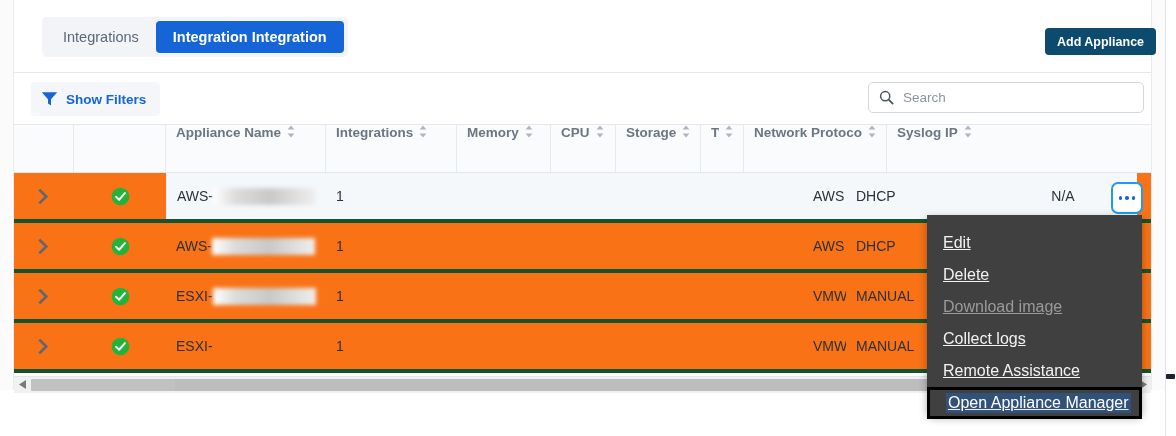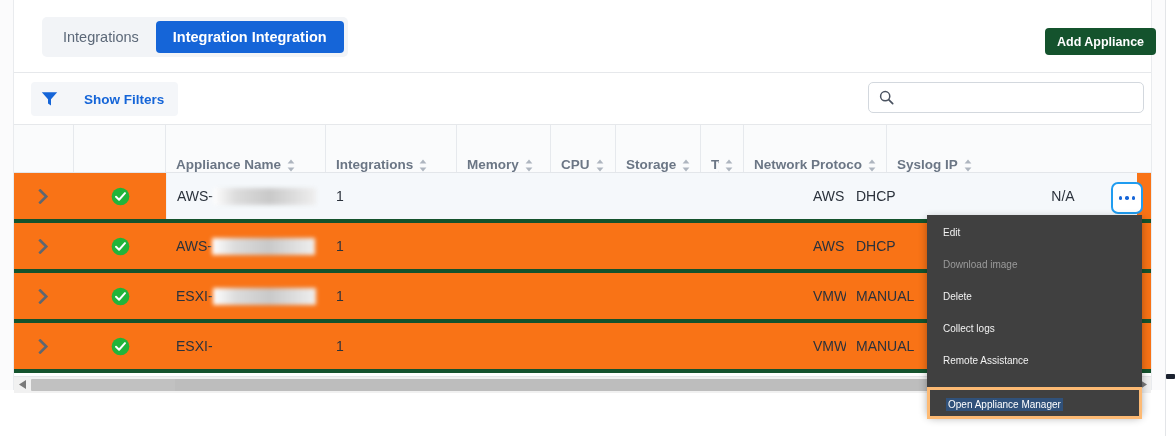--- a/index.html
+++ b/index.html
@@ -42,37 +42,37 @@
   .tab {
     height: 32px; padding: 0 17px; border-radius: 4px;
     display: flex; align-items: center; justify-content: center;
     font-size: 14.5px; color: #5c6878; cursor: pointer; white-space: nowrap;
   }
   .tab.active { background: #1565d8; color: #ffffff; font-weight: bold; }
 
   .add-appliance-btn {
     position: absolute; left: 1031px; top: 28px;
     height: 27px; padding: 0 12px;
-    background: #14532d; color: #ffffff;
+    background: #0c4a6e; color: #ffffff;
     border: none; border-radius: 4px;
     font-family: "Liberation Sans", sans-serif;
     font-size: 12.5px; font-weight: bold;
     display: flex; align-items: center; justify-content: flex-start;
     cursor: pointer; white-space: nowrap;
   }
 
   
   .toolbar-band {
     position: absolute; left: 14px; top: 73px; width: 1137px; height: 52px;
     background: #ffffff; border-bottom: 1px solid #e6e8eb;
   }
   .show-filters-btn {
     position: absolute; left: 17px; top: 9px; height: 34px;
     padding: 0 14px 0 10px; background: #f4f6f9; border-radius: 4px;
-    display: flex; align-items: center; gap: 26px; cursor: pointer;
+    display: flex; align-items: center; gap: 8px; cursor: pointer;
   }
   .funnel { width: 17px; height: 16px; display: block; }
   .show-filters-label { font-size: 13.5px; font-weight: bold; color: #1565d8; white-space: nowrap; }
 
   .search-wrap {
     position: absolute; left: 854px; top: 9px; width: 276px; height: 31px;
     border: 1px solid #d3d8de; border-radius: 5px; background: #ffffff;
     display: flex; align-items: center; padding: 0 10px; gap: 9px;
   }
   .search-ico { width: 15px; height: 15px; display: block; flex: none; }
@@ -85,21 +85,21 @@
   
   .table-area {
     position: absolute; left: 14px; top: 125px; width: 1137px; height: 249px;
     background: #ffffff; overflow: hidden;
   }
   .thead {
     position: relative; height: 48px; background: #fafbfc;
     border-bottom: 1px solid #e3e6ea; display: flex; align-items: stretch;
   }
   .th {
-    display: flex; align-items: flex-end; gap: 6px;
+    display: flex; align-items: flex-start; gap: 6px;
     font-size: 13.5px; font-weight: bold; color: #6b7685;
     padding: 0 10px; overflow: hidden; white-space: nowrap;
     border-right: 1px solid #e6e9ed; cursor: pointer; flex: none;
   }
   .th.plain { border-right: 1px solid #e6e9ed; cursor: default; }
   .th-label { overflow: hidden; text-overflow: clip; white-space: nowrap; }
   .sort { width: 8px; height: 13px; flex: none; display: block; }
 
   .trow {
     position: relative; height: 50px; display: flex; align-items: stretch;
@@ -151,27 +151,27 @@
   }
 
   
   .ctx-menu {
     position: absolute; left: 927px; top: 215px; width: 215px; height: 200px;
     background: #404040; border-radius: 0 0 6px 6px;
     box-shadow: 0 3px 9px rgba(0,0,0,.33);
     padding: 12px 0 10px 0;
   }
   .ctx-item {
-    height: 32px; display: flex; align-items: flex-start; padding: 0 16px;
-    font-size: 10px; color: #f2f2f2; cursor: pointer; white-space: nowrap;
+    height: 32px; display: flex; align-items: center; padding: 0 16px;
+    font-size: 16px; color: #f2f2f2; cursor: pointer; white-space: nowrap; text-decoration: underline;
   }
   .ctx-item.disabled { color: #9a9a9a; cursor: default; }
   .ctx-item.focused {
     position: relative; margin: 0 0 0 0; padding: 8px 16px;
-    border: 3px solid #fdba74; height: 32px; background: #404040;
+    border: 3px solid #000000; height: 32px; background: #404040;
   }
   .ctx-item.focused .ctx-text {
     background: #30517a; color: #ffffff; padding: 1px 2px;
   }
 </style>
 </head>
 <body>
 
 <div id="root">
 
@@ -198,20 +198,21 @@
         <path d="M0.8 1.2 H16.2 L10.0 8.2 V14.6 L7.0 12.4 V8.2 Z" fill="#1565d8"></path>
       </svg>
       <span class="show-filters-label">Show Filters</span>
     </div>
 
     <div class="search-wrap">
       <svg class="search-ico" viewBox="0 0 16 16">
         <circle cx="6.6" cy="6.6" r="4.9" fill="none" stroke="#4a5260" stroke-width="1.6"></circle>
         <line x1="10.3" y1="10.3" x2="14.6" y2="14.6" stroke="#4a5260" stroke-width="1.8" stroke-linecap="round"></line>
       </svg>
+      <input class="search-input" type="text" value="" placeholder="Search" style="">
     </div>
   </div>
 
   <div class="table-area">
     <div class="thead" id="thead">
         <div class="th plain" style="width: 60px;">
           <span class="th-label"></span>
         </div>
         <div class="th plain" style="width: 92px;">
           <span class="th-label"></span>
@@ -401,27 +402,27 @@
     </div>
   </div>
 
   <div class="page-scroll-track"></div>
   <div class="page-scroll-thumb"></div>
 
   <div class="ctx-menu" id="ctxmenu">
       <div class="ctx-item">
         <span class="ctx-text">Edit</span>
       </div>
+      <div class="ctx-item">
+        <span class="ctx-text">Delete</span>
+      </div>
       <div class="ctx-item disabled">
         <span class="ctx-text">Download image</span>
       </div>
       <div class="ctx-item">
-        <span class="ctx-text">Delete</span>
-      </div>
-      <div class="ctx-item">
         <span class="ctx-text">Collect logs</span>
       </div>
       <div class="ctx-item">
         <span class="ctx-text">Remote Assistance</span>
       </div>
       <div class="ctx-item focused">
         <span class="ctx-text">Open Appliance Manager</span>
       </div>
     </div>
 

